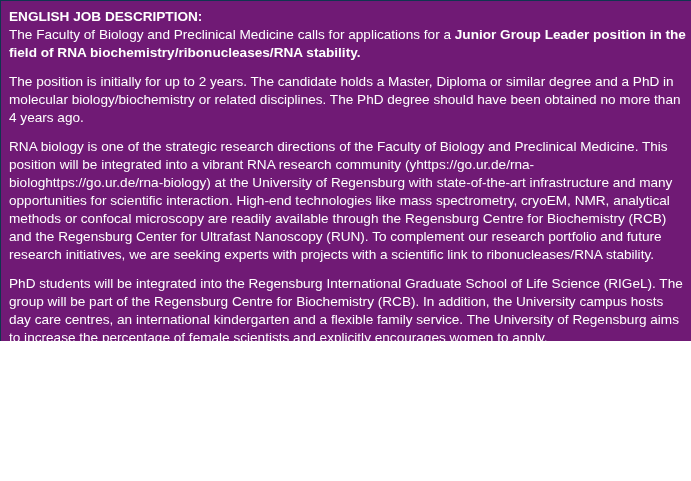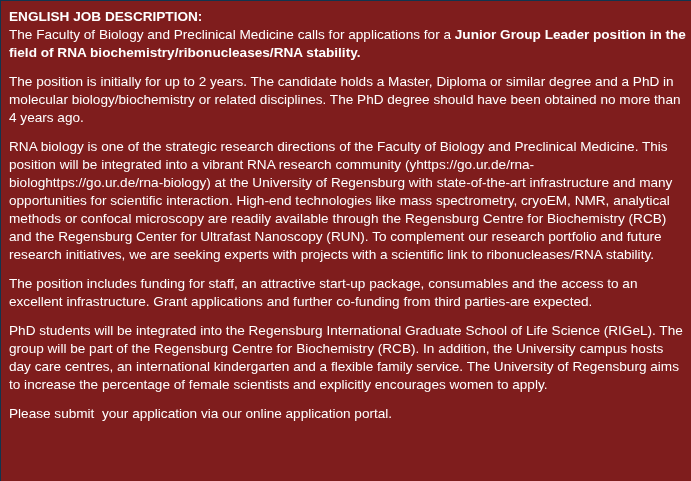--- a/index.html
+++ b/index.html
@@ -2,22 +2,22 @@
 <html><head>
 <meta charset="utf-8">
 <style>
   html, body {
     margin: 0;
     padding: 0;
   }
   .jd-panel {
     box-sizing: border-box;
     width: 691px;
-    height: 481px;
-    background-color: #7f1d1d;
+    height: 341px;
+    background-color: #701a75;
     border-top: 1px solid #10354f;
     border-left: 1px solid #10354f;
     padding: 7px 4px 8px 8px;
     overflow: hidden;
     font-family: "Liberation Sans", "DejaVu Sans", sans-serif;
     font-size: 13.6px;
     line-height: 18px;
     color: #FFFFFF;
     -webkit-font-smoothing: antialiased;
   }
@@ -36,20 +36,19 @@
 <body>
 
 <div class="jd-panel">
 
   <p><span class="jd-bold">ENGLISH JOB DESCRIPTION:</span><br><span>The Faculty of Biology and Preclinical Medicine calls for applications for a </span><span class="jd-bold">Junior Group Leader position in the field of RNA biochemistry/ribonucleases/RNA stability.</span></p>
 
   <p>The position is initially for up to 2 years. The candidate holds a Master, Diploma or similar degree and a PhD in molecular biology/biochemistry or related disciplines. The PhD degree should have been obtained no more than 4 years ago.</p>
 
   <p>RNA biology is one of the strategic research directions of the Faculty of Biology and Preclinical Medicine. This position will be integrated into a vibrant RNA research community (yhttps://go.ur.de/rna-biologhttps://go.ur.de/rna-biology) at the University of Regensburg with state-of-the-art infrastructure and many opportunities for scientific interaction. High-end technologies like mass spectrometry, cryoEM, NMR, analytical methods or confocal microscopy are readily available through the Regensburg Centre for Biochemistry (RCB) and the Regensburg Center for Ultrafast Nanoscopy (RUN). To complement our research portfolio and future research initiatives, we are seeking experts with projects with a scientific link to ribonucleases/RNA stability.</p>
 
-  <p>The position includes funding for staff, an attractive start-up package, consumables and the access to an excellent infrastructure. Grant applications and further co-funding from third parties-are expected.</p>
 
   <p>PhD students will be integrated into the Regensburg International Graduate School of Life Science (RIGeL). The group will be part of the Regensburg Centre for Biochemistry (RCB). In addition, the University campus hosts day care centres, an international kindergarten and a flexible family service. The University of Regensburg aims to increase the percentage of female scientists and explicitly encourages women to apply.</p>
 
 
   <p>Please submit  your application via our online application portal.</p>
 
 </div>
 
 </body></html>

